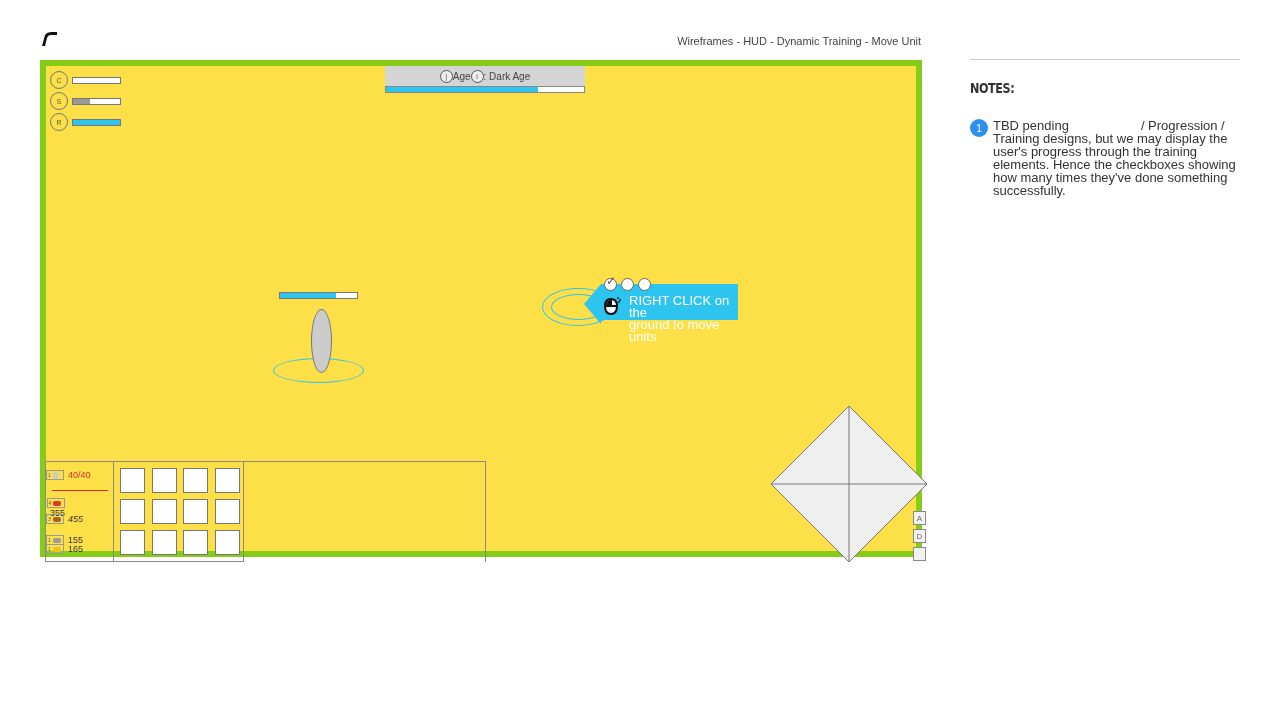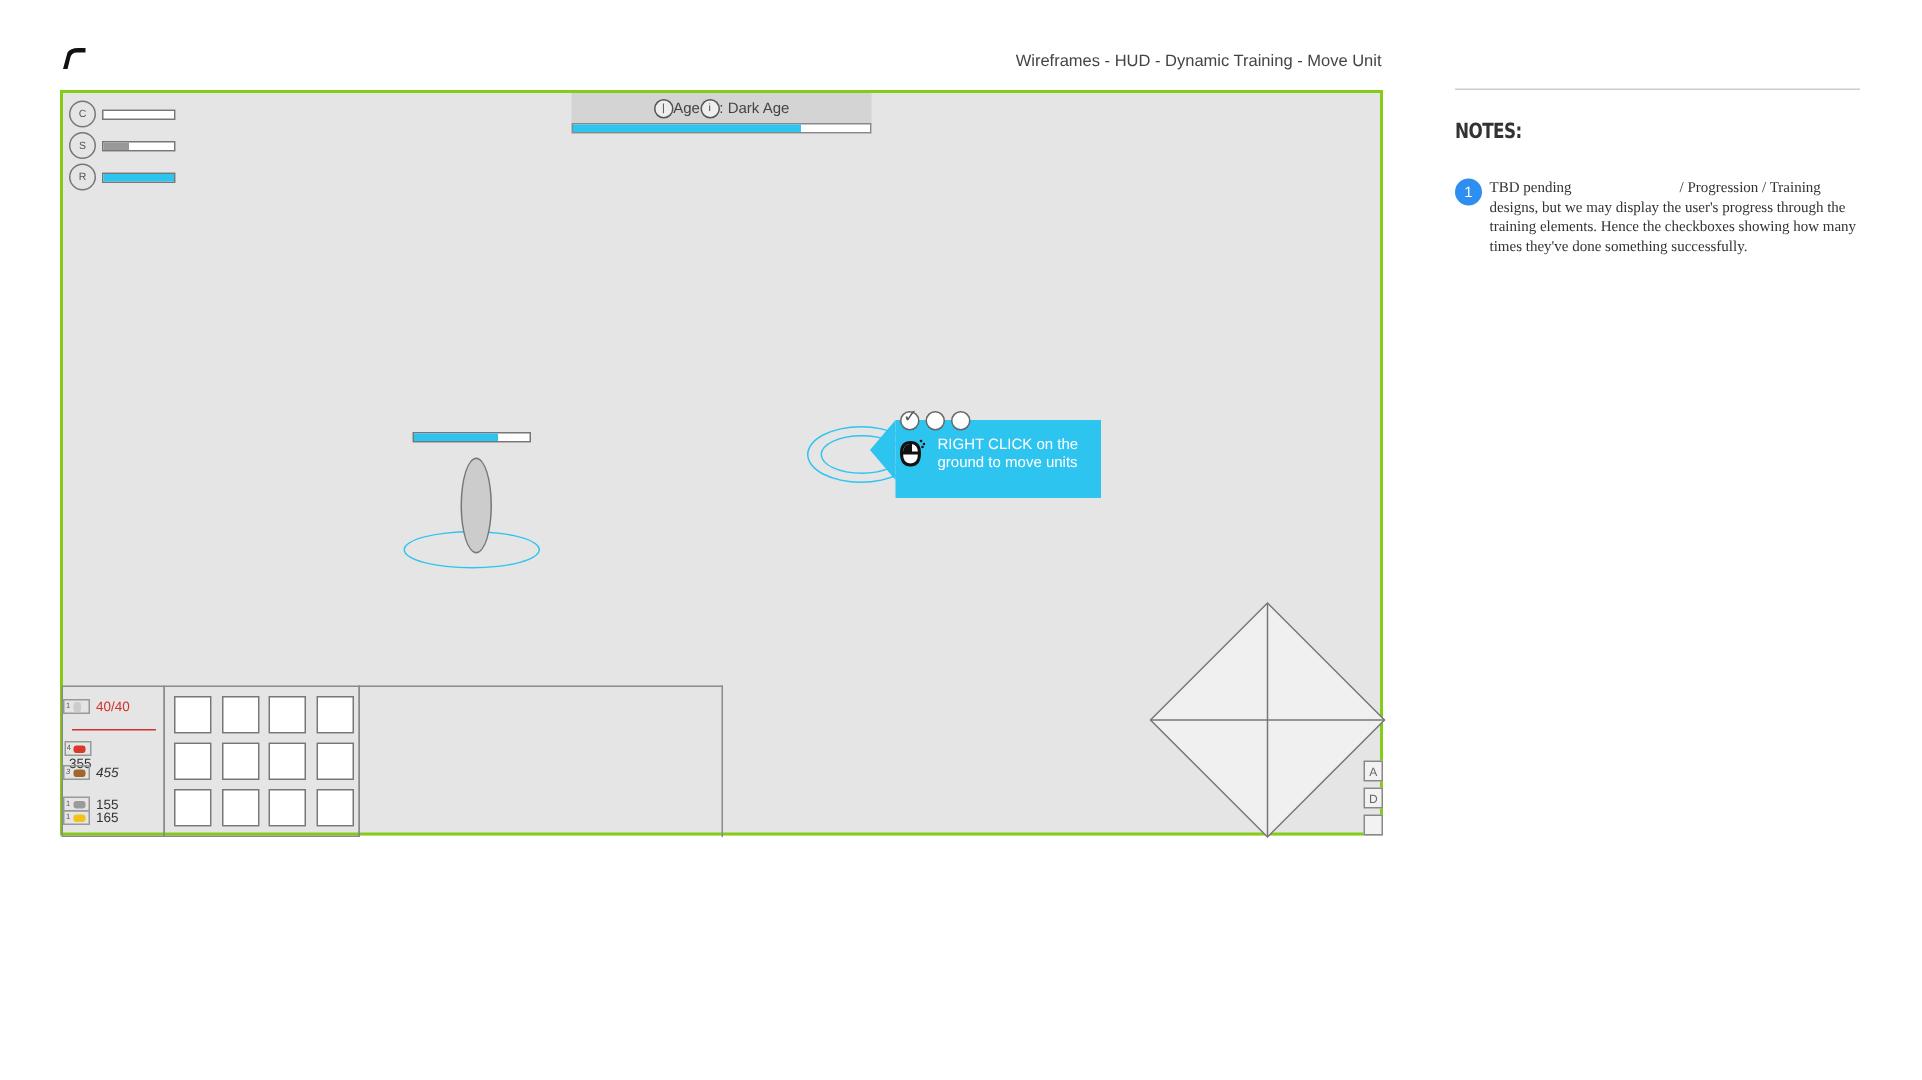--- a/index.html
+++ b/index.html
@@ -2,21 +2,21 @@
 <html><head>
   <meta charset="utf-8">
   <style>
     * { box-sizing: border-box; margin: 0; padding: 0; }
     html, body { width: 1281px; height: 720px; background: #ffffff; overflow: hidden; }
     body { position: relative; font-family: "Liberation Sans", sans-serif; color: #333; }
 
     .logo { position: absolute; left: 40px; top: 31px; width: 18px; height: 16px; }
     .page-title { position: absolute; right: 360px; top: 35px; font-size: 11px; color: #444; white-space: nowrap; }
 
-    .frame { position: absolute; left: 40px; top: 60px; width: 882px; height: 497px; border: 2px solid #84cc16; background: #e5e5e5; }
+    .frame { position: absolute; left: 40px; top: 60px; width: 882px; height: 497px; border: 6px solid #84cc16; background: #fde047; }
 
     
     .stat { position: absolute; left: 4px; display: flex; align-items: center; }
     .stat .badge { width: 18px; height: 18px; border-radius: 50%; border: 1px solid #777; font-size: 7px; display: flex; align-items: center; justify-content: center; color: #555; }
     .stat .bar { margin-left: 4px; width: 49px; height: 7px; border: 1px solid #777; background: #fff; position: relative; }
     .stat .bar .fill { position: absolute; left: 0; top: 0; bottom: 0; }
 
     
     .age-banner { position: absolute; left: 339px; top: 0; width: 200px; height: 20px; background: #d4d4d4; display: flex; align-items: center; justify-content: center; font-size: 10px; color: #444; }
     .age-banner .ico { width: 13px; height: 13px; border: 1px solid #555; border-radius: 50%; display: inline-flex; align-items: center; justify-content: center; font-size: 7px; background: #eee; }
@@ -27,21 +27,21 @@
     .unit-hp { position: absolute; left: 233px; top: 226px; width: 79px; height: 7px; border: 1px solid #777; background: #fff; }
     .unit-hp .fill { position: absolute; left: 0; top: 0; bottom: 0; background: #2ec4f0; }
     .unit-body { position: absolute; left: 265px; top: 243px; width: 21px; height: 64px; border-radius: 50%; background: #cccccc; border: 1px solid #777; }
     .unit-ring { position: absolute; left: 227px; top: 292px; width: 91px; height: 25px; border-radius: 50%; border: 1px solid #2ec4f0; }
 
     
     .target-outer { position: absolute; left: 496px; top: 222px; width: 72px; height: 38px; border-radius: 50%; border: 1px solid #2ec4f0; }
     .target-inner { position: absolute; left: 505px; top: 228px; width: 55px; height: 26px; border-radius: 50%; border: 1px solid #2ec4f0; }
 
     
-    .tooltip { position: absolute; left: 555px; top: 218px; width: 137px; height: 52px; background: #2ec4f0; color: #fff; font-size: 10px; line-height: 12px; }
+    .tooltip { position: absolute; left: 555px; top: 218px; width: 137px; height: 36px; background: #2ec4f0; color: #fff; font-size: 13px; line-height: 12px; }
     .tooltip::before { content: ""; position: absolute; left: -17px; top: 0; width: 0; height: 0; border-top: 20px solid transparent; border-bottom: 20px solid transparent; border-right: 17px solid #2ec4f0; }
     .tooltip .mouse { position: absolute; left: 2px; top: 12px; width: 18px; height: 20px; }
     .tooltip .msg { position: absolute; left: 28px; top: 11px; width: 108px; }
     .checks { position: absolute; left: 558px; top: 212px; display: flex; gap: 4px; }
     .checks .c { width: 13px; height: 13px; border-radius: 50%; border: 1px solid #666; background: #fff; position: relative; }
     .checks .c.done::after { content: "✓"; position: absolute; left: 1px; top: -5px; font-size: 12px; color: #555; }
 
     
     .minimap { position: absolute; left: 724px; top: 339px; width: 158px; height: 158px; }
     .mini-btn { position: absolute; left: 867px; width: 13px; height: 14px; border: 1px solid #888; background: #f2f2f2; font-size: 8px; color: #666; display: flex; align-items: center; justify-content: center; }
@@ -57,21 +57,21 @@
 
     .cmd-panel { position: absolute; left: 67px; top: 395px; width: 131px; height: 101px; border: 1px solid #8a8a8a; }
     .cmd-grid { position: absolute; left: 6px; top: 6px; display: grid; grid-template-columns: repeat(4, 25px); grid-template-rows: repeat(3, 25px); column-gap: 6.5px; row-gap: 6px; }
     .cmd-grid .cell { border: 1px solid #777; background: #fff; }
     .info-panel { position: absolute; left: 197px; top: 395px; width: 243px; height: 101px; border: 1px solid #8a8a8a; border-bottom: none; }
 
     
     .notes-rule { position: absolute; left: 970px; top: 59px; width: 270px; height: 1px; background: #cccccc; }
     .notes-title { position: absolute; left: 970px; top: 80px; font-family: "DejaVu Sans", sans-serif; font-weight: bold; font-size: 14px; letter-spacing: -0.5px; color: #333; transform: scaleX(0.8); transform-origin: left; }
     .note-num { position: absolute; left: 970px; top: 119px; width: 18px; height: 18px; border-radius: 50%; background: #2e8ff0; color: #fff; font-size: 10px; display: flex; align-items: center; justify-content: center; }
-    .note-text { position: absolute; left: 993px; top: 119px; width: 250px; font-size: 10px; line-height: 13px; color: #333; font-family: Liberation Serif, serif; }
+    .note-text { position: absolute; left: 993px; top: 119px; width: 250px; font-size: 13px; line-height: 13px; color: #333; }
     .note-text .gap { display: inline-block; width: 72px; }
   </style>
 </head>
 <body>
 
 <svg class="logo" viewBox="0 0 18 16">
   <path d="M2 15 L5 4 Q7 1 12 1 L17 1 L17 4 L11 4 Q8 4 7 7 L5 15 Z" fill="#111"></path>
 </svg>
 <div class="page-title">Wireframes - HUD - Dynamic Training - Move Unit</div>
 

